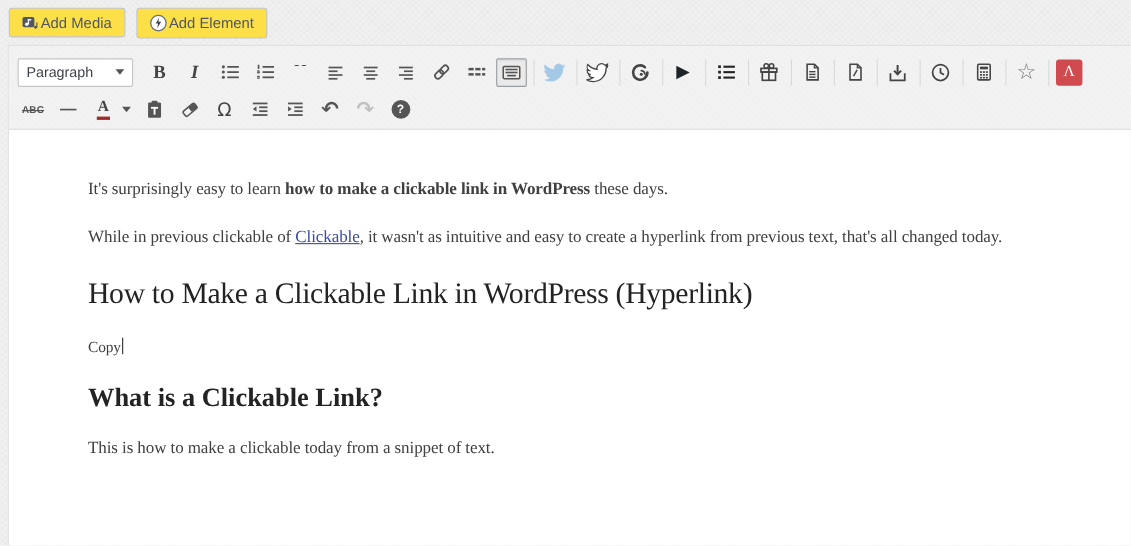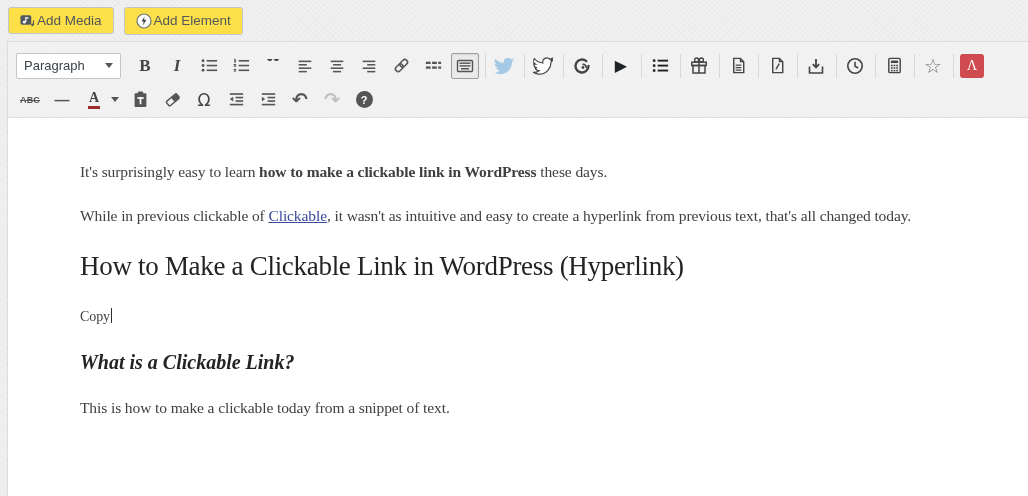--- a/index.html
+++ b/index.html
@@ -79,21 +79,21 @@
     display:flex; align-items:center; justify-content:center;
   }
 
   
   .content {
     padding:43px 72px 0; font-family:"Liberation Serif", serif; color:#404040;
     cursor:text; position:relative; height:378px;
   }
   .content p { margin:0 0 22px; font-size:15.5px; line-height:22px; white-space:nowrap; letter-spacing:-0.1px; }
   .content h2 { margin:0 0 22px; font-size:27px; line-height:35px; color:#232323; font-weight:400; white-space:nowrap; letter-spacing:-0.3px; }
-  .content h3 { margin:16px 0 22px; font-size:20px; line-height:26px; color:#232323; font-weight:700;font-style:italic; }
+  .content h3 { margin:16px 0 22px; font-size:24px; line-height:26px; color:#232323; font-weight:700; }
   .content .copy-line { font-size:14px; line-height:20px;margin-top:23px; }
   .content a { color:#3a4a9f; text-decoration:underline; }
   .caret { display:inline-block; width:1px; height:15px; background:#2c2c2c; vertical-align:-2px; margin-left:1px; }
 </style>
 </head>
 <body>
 
 <div class="top-bar">
   <button class="wp-btn">
     <span>

